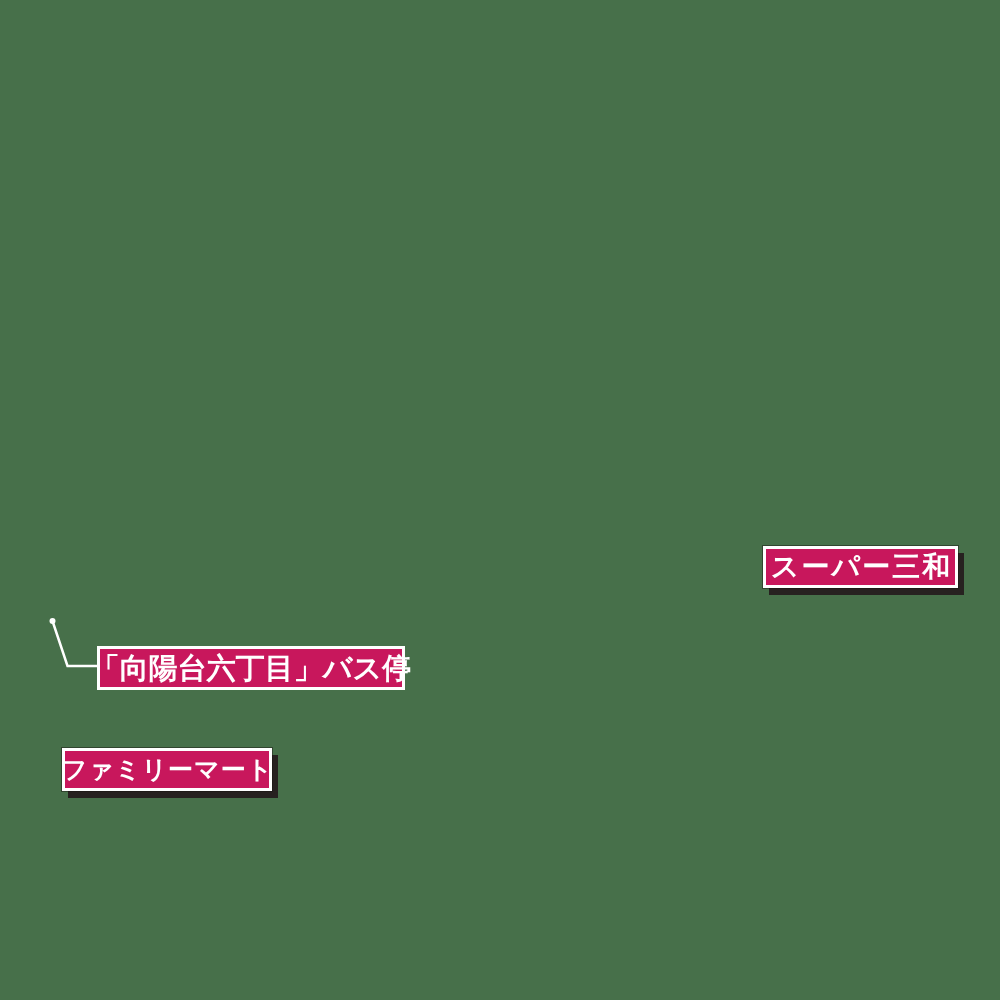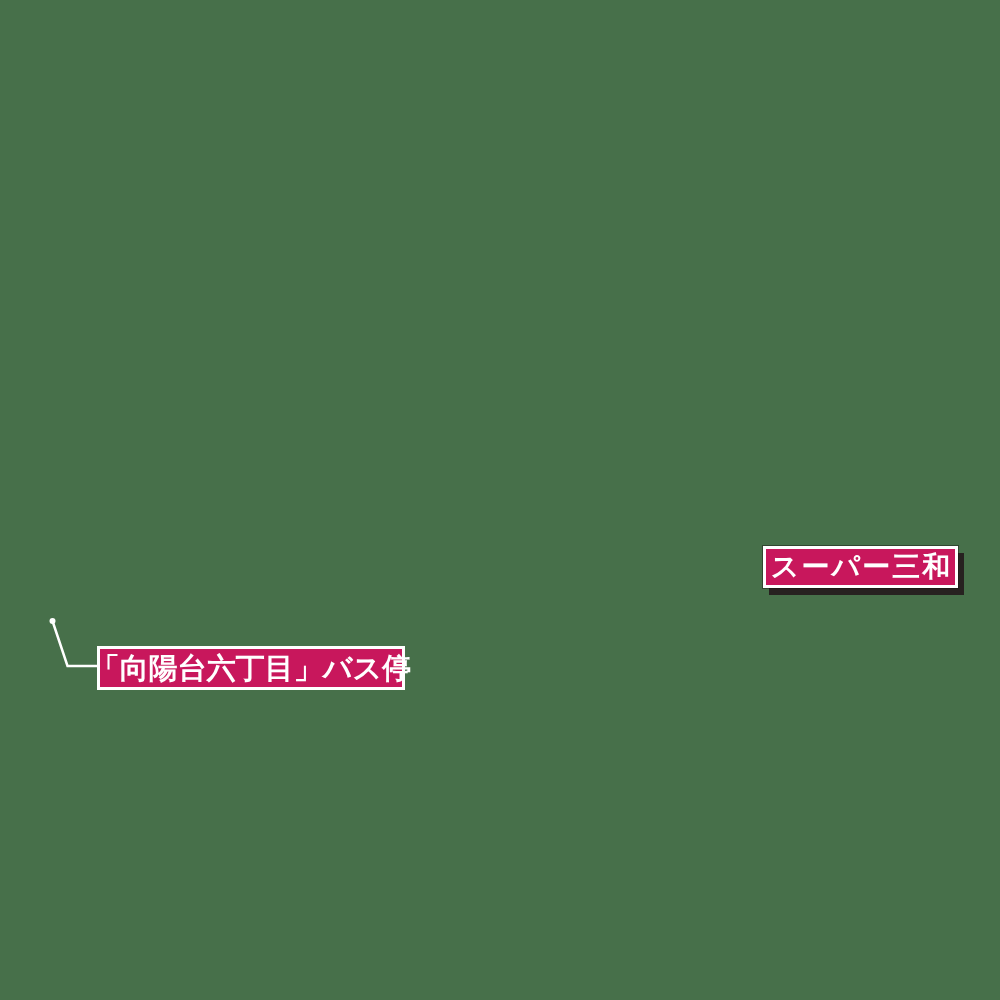--- a/index.html
+++ b/index.html
@@ -80,15 +80,18 @@
   </svg>
 
   <div class="map-label has-shadow" id="label-super-sanwa">
     <span class="map-label-text">スーパー三和</span>
   </div>
 
   <div class="map-label" id="label-bus-stop">
     <span class="map-label-text">「向陽台六丁目」バス停</span>
   </div>
 
+  <div class="map-label has-shadow" id="label-familymart">
+    <span class="map-label-text">ファミリーマート</span>
+  </div>
 
 
 </div>
 
 </body></html>

